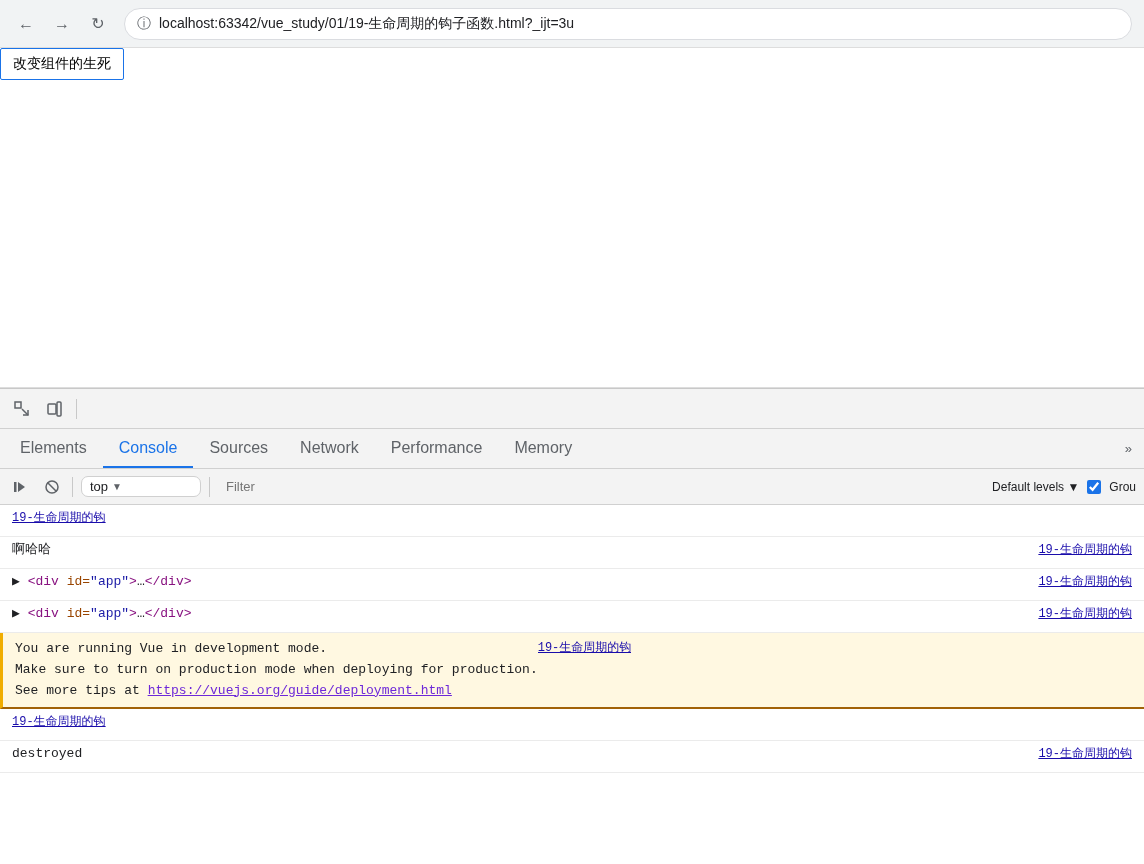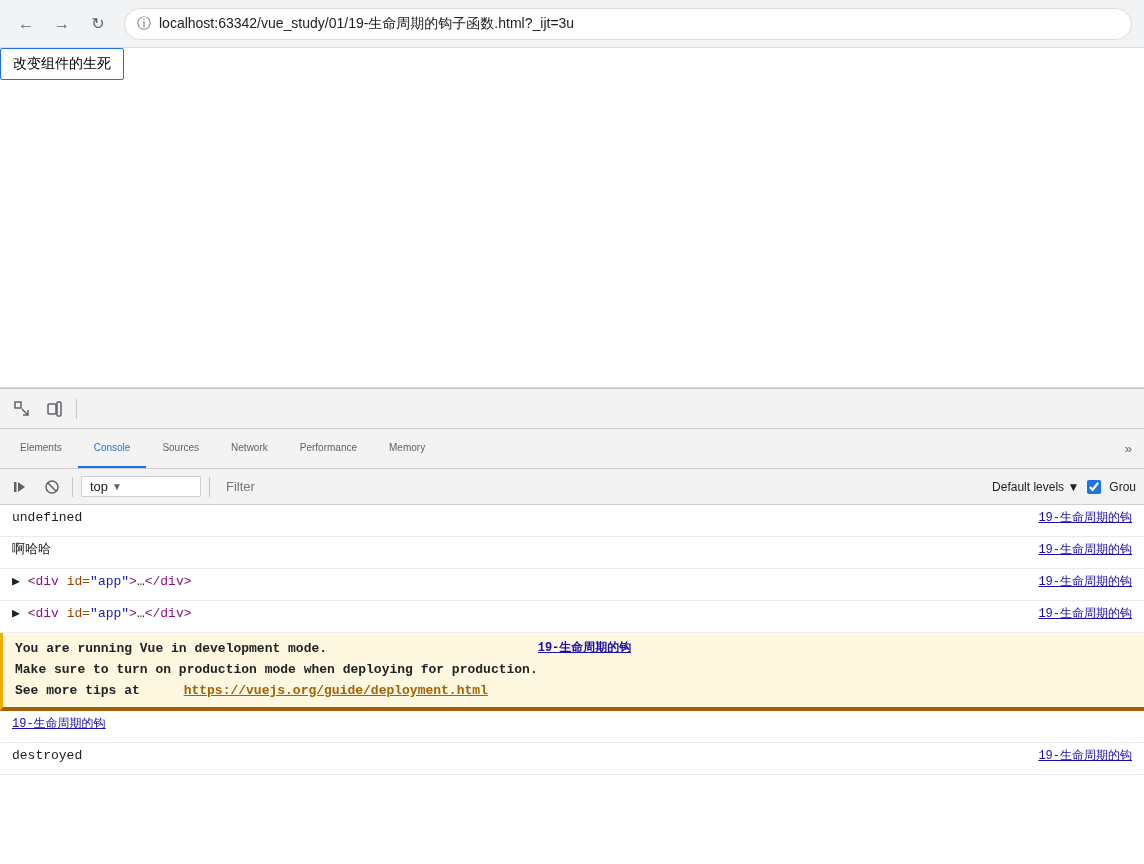--- a/index.html
+++ b/index.html
@@ -109,21 +109,21 @@
       background: #f3f3f3;
       border-bottom: 1px solid #d0d0d0;
       height: 40px;
       padding: 0 4px;
       overflow: hidden;
     }
     .devtools-tab {
       display: flex;
       align-items: center;
       padding: 0 16px;
-      font-size: 10px;
+      font-size: 16px;
       color: #5f6368;
       cursor: pointer;
       border-bottom: 2px solid transparent;
       white-space: nowrap;
       user-select: none;
     }
     .devtools-tab.active {
       color: #1a73e8;
       border-bottom: 2px solid #1a73e8;
       font-weight: 500;
@@ -162,21 +162,21 @@
       border: none;
     }
     .console-separator { width: 1px; height: 20px; background: #c8c8c8; }
     .console-context {
       display: flex;
       align-items: center;
       gap: 4px;
       padding: 2px 8px;
       background: #fff;
       border: 1px solid #d0d0d0;
-      border-radius: 1px;
+      border-radius: 7px;
       font-size: 13px;
       color: #202124;
       cursor: pointer;
       min-width: 120px;
     }
     .console-context .arrow { color: #5f6368; font-size: 10px; }
     .console-filter-sep { width: 1px; height: 20px; background: #c8c8c8; }
     .console-filter {
       flex: 1;
       padding: 2px 8px;
@@ -231,22 +231,21 @@
       white-space: nowrap;
       cursor: pointer;
       flex-shrink: 0;
       text-align: right;
       max-width: 180px;
       overflow: hidden;
       text-overflow: ellipsis;
     }
     .console-multiline {
       padding: 6px 12px;
-      border-bottom: 4px solid #a16207;
-      font-weight: bold;
+      border-bottom: 2px solid #a16207;
     }
     .console-multiline .console-text { line-height: 1.6; }
     .console-multiline-inner {
       display: flex;
       justify-content: space-between;
       align-items: flex-start;
     }
   </style>
 </head>
 <body>
@@ -333,23 +332,20 @@
     <div class="console-default-levels">
       <span>Default levels ▼</span>
     </div>
     <input type="checkbox" class="console-checkbox" checked="" style="">
     <span style="font-size:12px;color:#202124;">Grou</span>
   </div>
 
   <div class="console-output">
 
     <div class="console-row">
-      <div class="console-row-left">
-        <span class="console-text">undefined</span>
-      </div>
       <span class="console-link">19-生命周期的钩</span>
     </div>
 
     <div class="console-row">
       <div class="console-row-left">
         <span class="console-text">啊哈哈</span>
       </div>
       <span class="console-link">19-生命周期的钩</span>
     </div>
 
@@ -369,21 +365,21 @@
         </span>
       </div>
       <span class="console-link">19-生命周期的钩</span>
     </div>
 
     <div class="console-multiline console-row warning">
       <div class="console-multiline-inner">
         <div class="console-text">
           You are running Vue in development mode.<br>
           Make sure to turn on production mode when deploying for production.<br>
-          See more tips at <span style="color:#a16207;text-decoration:underline;cursor:pointer;margin-left:36px;">https://vuejs.org/guide/deployment.html</span>
+          See more tips at <span style="color:#6d28d9;text-decoration:underline;cursor:pointer;">https://vuejs.org/guide/deployment.html</span>
         </div>
         <span class="console-link">19-生命周期的钩</span>
       </div>
     </div>
 
     <div class="console-row">
       <span class="console-link">19-生命周期的钩</span>
     </div>
 
     <div class="console-row">

